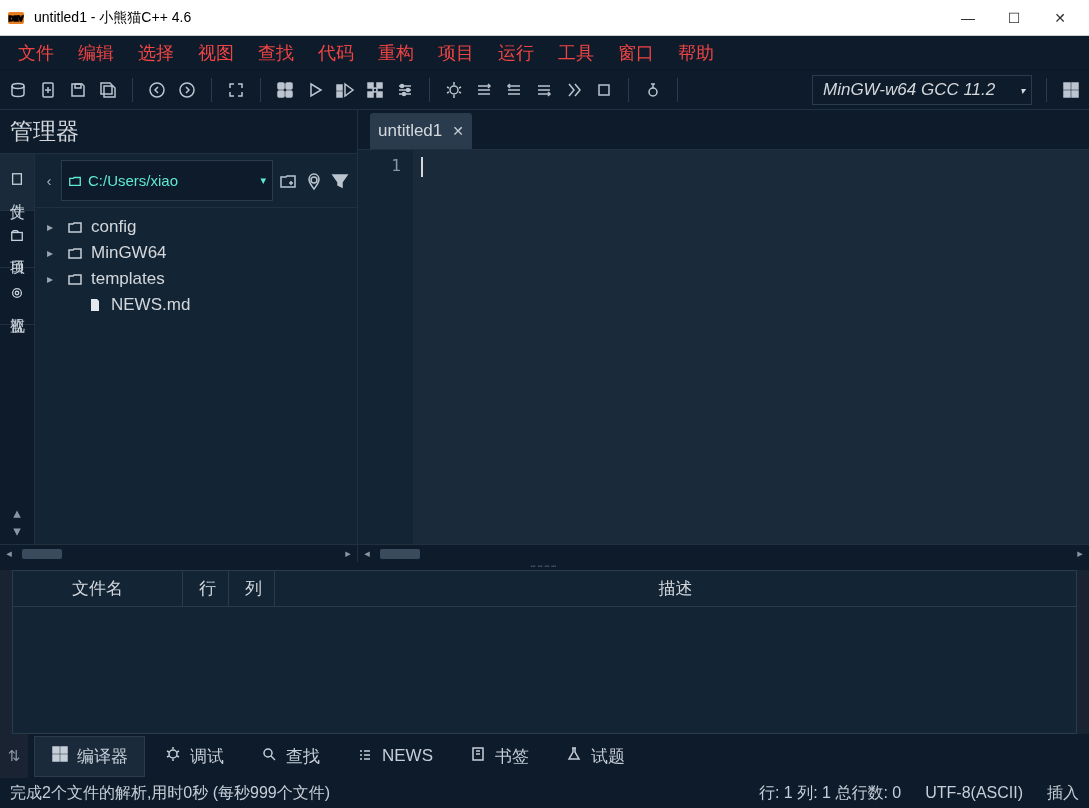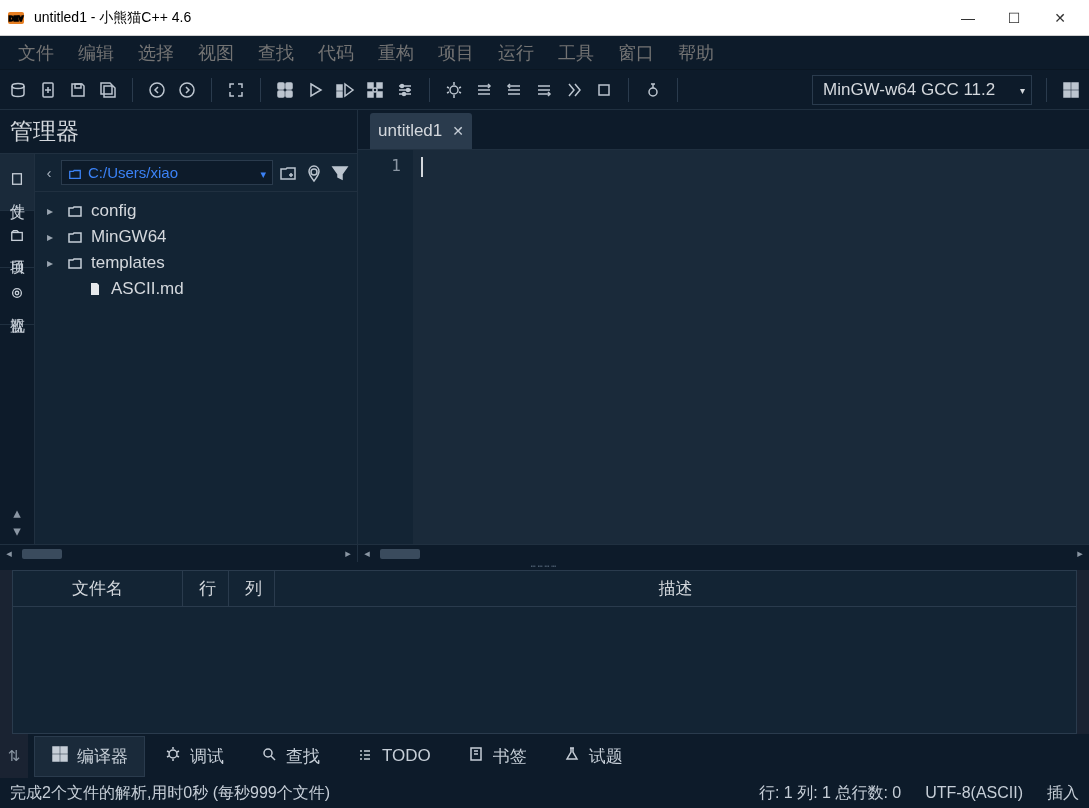--- a/index.html
+++ b/index.html
@@ -16,42 +16,42 @@
   border-bottom: 1px solid #d0d0d0;
 }
 .titlebar .app-icon { width: 20px; height: 20px; margin-right: 8px; }
 .titlebar .title { flex: 1; font-size: 14px; }
 .titlebar .win-controls { display: flex; gap: 0; }
 .titlebar .win-btn { width: 46px; height: 36px; display:flex;align-items:center;justify-content:center; font-size:14px; color:#333; cursor:pointer; }
 .menubar {
   height: 34px; background: #0d1b2a; display:flex; align-items:center;
   padding: 0 8px; gap: 4px; border-bottom:1px solid #0a1622;
 }
-.menubar .menu { padding: 4px 10px; font-size: 18px; color:#737373; cursor:pointer; }
+.menubar .menu { padding: 4px 10px; font-size: 18px; color:#ef4444; cursor:pointer; }
 .toolbar {
   height: 40px; background:#0d1b2a; display:flex; align-items:center;
   padding: 0 8px; gap: 10px; border-bottom:1px solid #203040;
 }
 .tb-sep { width:1px; height:24px; background:#2a3b4d; margin:0 4px; }
 .tb-icon { width:20px; height:20px; display:flex;align-items:center;justify-content:center;color:#bcc5cf;cursor:pointer; }
-.compiler-select { margin-left:auto; background:#0d1b2a; border:1px solid #2a3b4d; color:#d4d8dd; padding:4px 18px 4px 10px; font-size:17px; min-width:220px; position:relative; cursor:pointer;}
+.compiler-select { margin-left:auto; background:#0d1b2a; border:1px solid #2a3b4d; color:#d4d8dd; padding:4px 18px 4px 10px; font-size:17px; min-width:220px; position:relative; cursor:pointer;font-style:italic;}
 .compiler-select .caret{position:absolute;right:6px;top:50%;transform:translateY(-50%);font-size:10px;}
 .main-area { flex:1; display:flex; min-height:0; }
 .left-panel { width:358px; display:flex; flex-direction:column; border-right:1px solid #203040;}
 .panel-title { padding:6px 10px; font-size:23px; background:#0d1b2a; border-bottom:1px solid #203040;}
 .mgr-row { display:flex; flex:1; min-height:0; }
 .side-tabs { width:35px; background:#0d1b2a; display:flex; flex-direction:column; border-right:1px solid #203040;}
 .side-tab { writing-mode:vertical-rl; padding:18px 6px; font-size:15px; color:#c6ced7; cursor:pointer; border-bottom:1px solid #203040; display:flex;align-items:center;gap:6px;}
 .side-tab.active{background:#1a2a3a;}
 .side-tab svg{width:14px;height:14px;}
 .side-arrows{margin-top:auto;color:#8a96a3;text-align:center;padding:4px 0;cursor:pointer;}
 .file-pane { flex:1; display:flex; flex-direction:column; background:#132434;}
 .path-row { display:flex; align-items:center; padding:6px 6px; gap:4px; border-bottom:1px solid #203040;}
 .path-row .chevron{color:#a5b0bc;cursor:pointer;width:16px;text-align:center;}
-.path-row select,.path-box{flex:1;background:#0d1b2a;border:1px solid #2a3b4d;color:#3b82f6;padding:3px 6px;font-size:15px;display:flex;align-items:flex-end;gap:6px;cursor:pointer;}
+.path-row select,.path-box{flex:1;background:#0d1b2a;border:1px solid #2a3b4d;color:#5eead4;padding:11px 6px;font-size:15px;display:flex;align-items:center;gap:6px;cursor:pointer;}
 .path-row .pr-icon{width:22px;height:22px;display:flex;align-items:center;justify-content:center;color:#bcc5cf;cursor:pointer;border:1px solid transparent;}
 .tree { padding:6px 4px; font-size:17px; overflow:auto; flex:1;}
 .tree-item { display:flex; align-items:center; padding:3px 8px; gap:8px; cursor:pointer;}
 .tree-item .arrow{width:12px;color:#9aa5b1;font-size:12px;}
 .tree-item .ic{width:16px;height:16px;display:flex;align-items:center;justify-content:center;color:#c6ced7;}
 .tree-item.file .arrow{visibility:hidden;}
 .tree-item.file { padding-left:28px; }
 .editor-area { flex:1; display:flex; flex-direction:column; min-width:0;}
 .tab-row { height:40px; background:#0d1b2a; display:flex; align-items:flex-end; padding-left:12px; border-bottom:1px solid #203040;}
 .etab { background:#2a3b4d; padding:8px 8px; display:flex; align-items:center; gap:10px; font-size:17px; border-top-left-radius:3px;border-top-right-radius:3px;cursor:pointer;}
@@ -338,21 +338,21 @@
               </span>
               <span>templates</span>
             </div>
           <div class="tree-item file">
               <span class="arrow">▸</span>
               <span class="ic">
                 <svg viewBox="0 0 16 16">
                   <path d="M4 2h6l2 2v10H4z" fill="#e6e9ec" stroke="none"></path>
                 </svg>
               </span>
-              <span>ASCII.md</span>
+              <span>NEWS.md</span>
             </div>
         </div>
       </div>
     </div>
     <div class="hscroll">
         <span class="arr">◂</span>
         <div class="thumb"></div>
         <div class="space"></div>
         <span class="arr">▸</span>
       </div>
@@ -423,21 +423,21 @@
           </svg>
         </span>
         <span>查找</span>
       </div>
     <div class="btab">
         <span class="bi">
           <svg viewBox="0 0 18 18">
             <path d="M4 5h2M8 5h6M4 9h2M8 9h6M4 13h2M8 13h6"></path>
           </svg>
         </span>
-        <span>TODO</span>
+        <span>NEWS</span>
       </div>
     <div class="btab">
         <span class="bi">
           <svg viewBox="0 0 18 18">
             <rect x="4" y="3" width="10" height="12"></rect>
             <path d="M7 6h4M7 9h4"></path>
           </svg>
         </span>
         <span>书签</span>
       </div>

